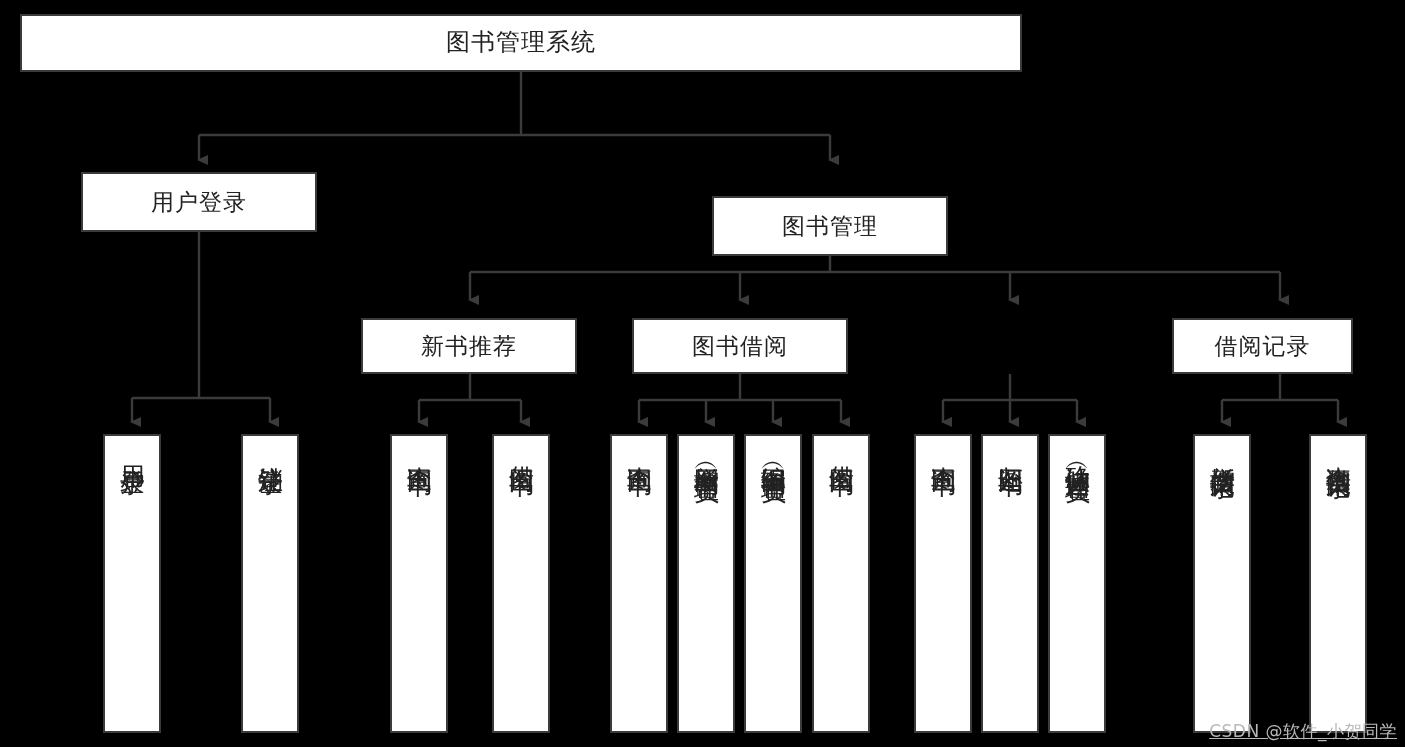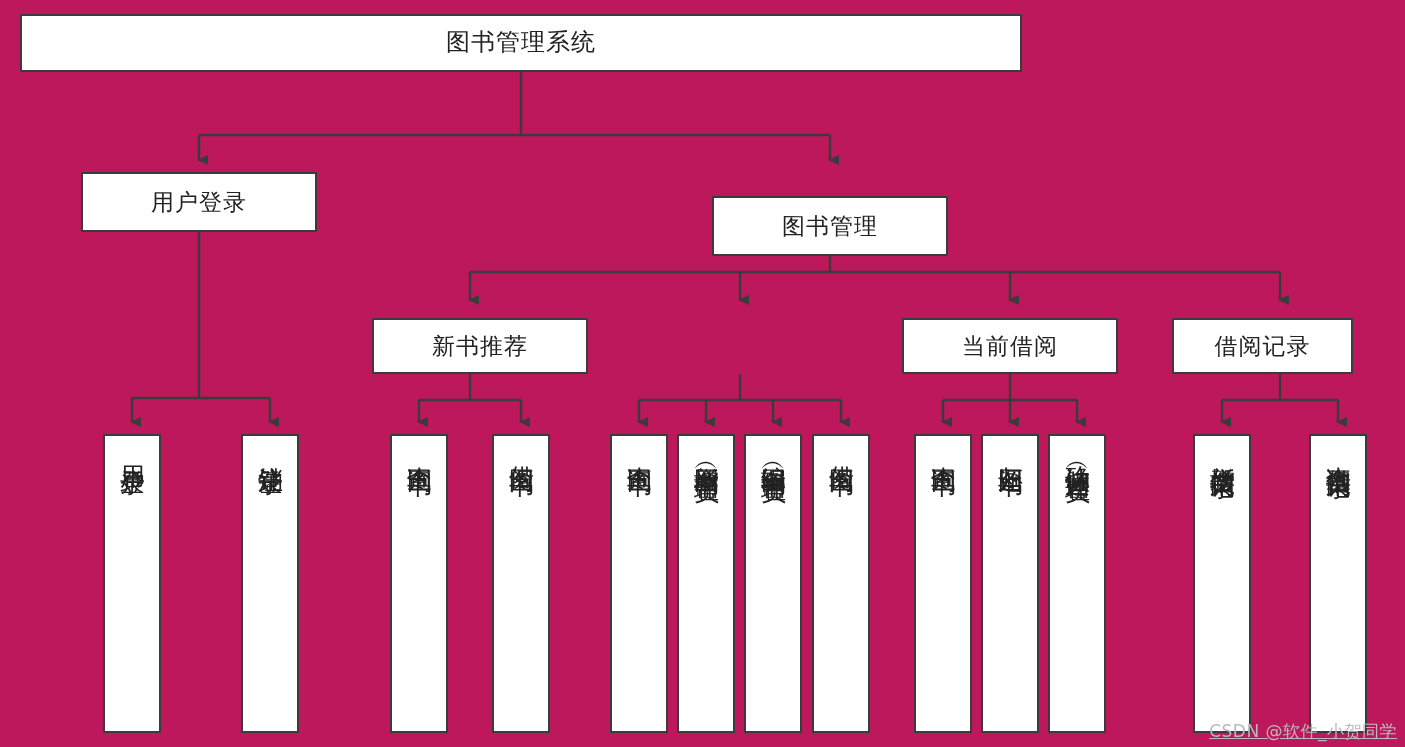--- a/index.html
+++ b/index.html
@@ -8,21 +8,21 @@
     padding: 0;
     background: #ffffff;
   }
   body {
     font-family: "DejaVu Sans", "Liberation Sans", sans-serif;
   }
   #canvas {
     position: relative;
     width: 1405px;
     height: 747px;
-    background: #be185d;
+    background: #000000;
     overflow: hidden;
   }
   
   #connectors {
     position: absolute;
     left: 0;
     top: 0;
     width: 1405px;
     height: 747px;
     pointer-events: none;
@@ -142,28 +142,28 @@
   </div>
 
   <div class="node level2" style="left:81px; top:172px; width:236px; height:60px;">
     <span class="label">用户登录</span>
   </div>
 
   <div class="node level2" style="left:712px; top:172px; width:236px; height:60px;margin-top:24px;">
     <span class="label">图书管理</span>
   </div>
 
-  <div class="node level3" style="left:372px; top:318px; width:216px; height:56px;">
+  <div class="node level3" style="left:361px; top:318px; width:216px; height:56px;">
     <span class="label">新书推荐</span>
   </div>
 
-
-  <div class="node level3" style="left:902px; top:318px; width:216px; height:56px;">
-    <span class="label">当前借阅</span>
-  </div>
+  <div class="node level3" style="left:632px; top:318px; width:216px; height:56px;">
+    <span class="label">图书借阅</span>
+  </div>
+
 
   <div class="node level3" style="left:1172px; top:318px; width:181px; height:56px;">
     <span class="label">借阅记录</span>
   </div>
 
   <div class="node leaf" style="left:103px; top:434px; width:58px; height:299px;">
     <span class="label">用户登录</span>
   </div>
 
   <div class="node leaf" style="left:241px; top:434px; width:58px; height:299px;">

